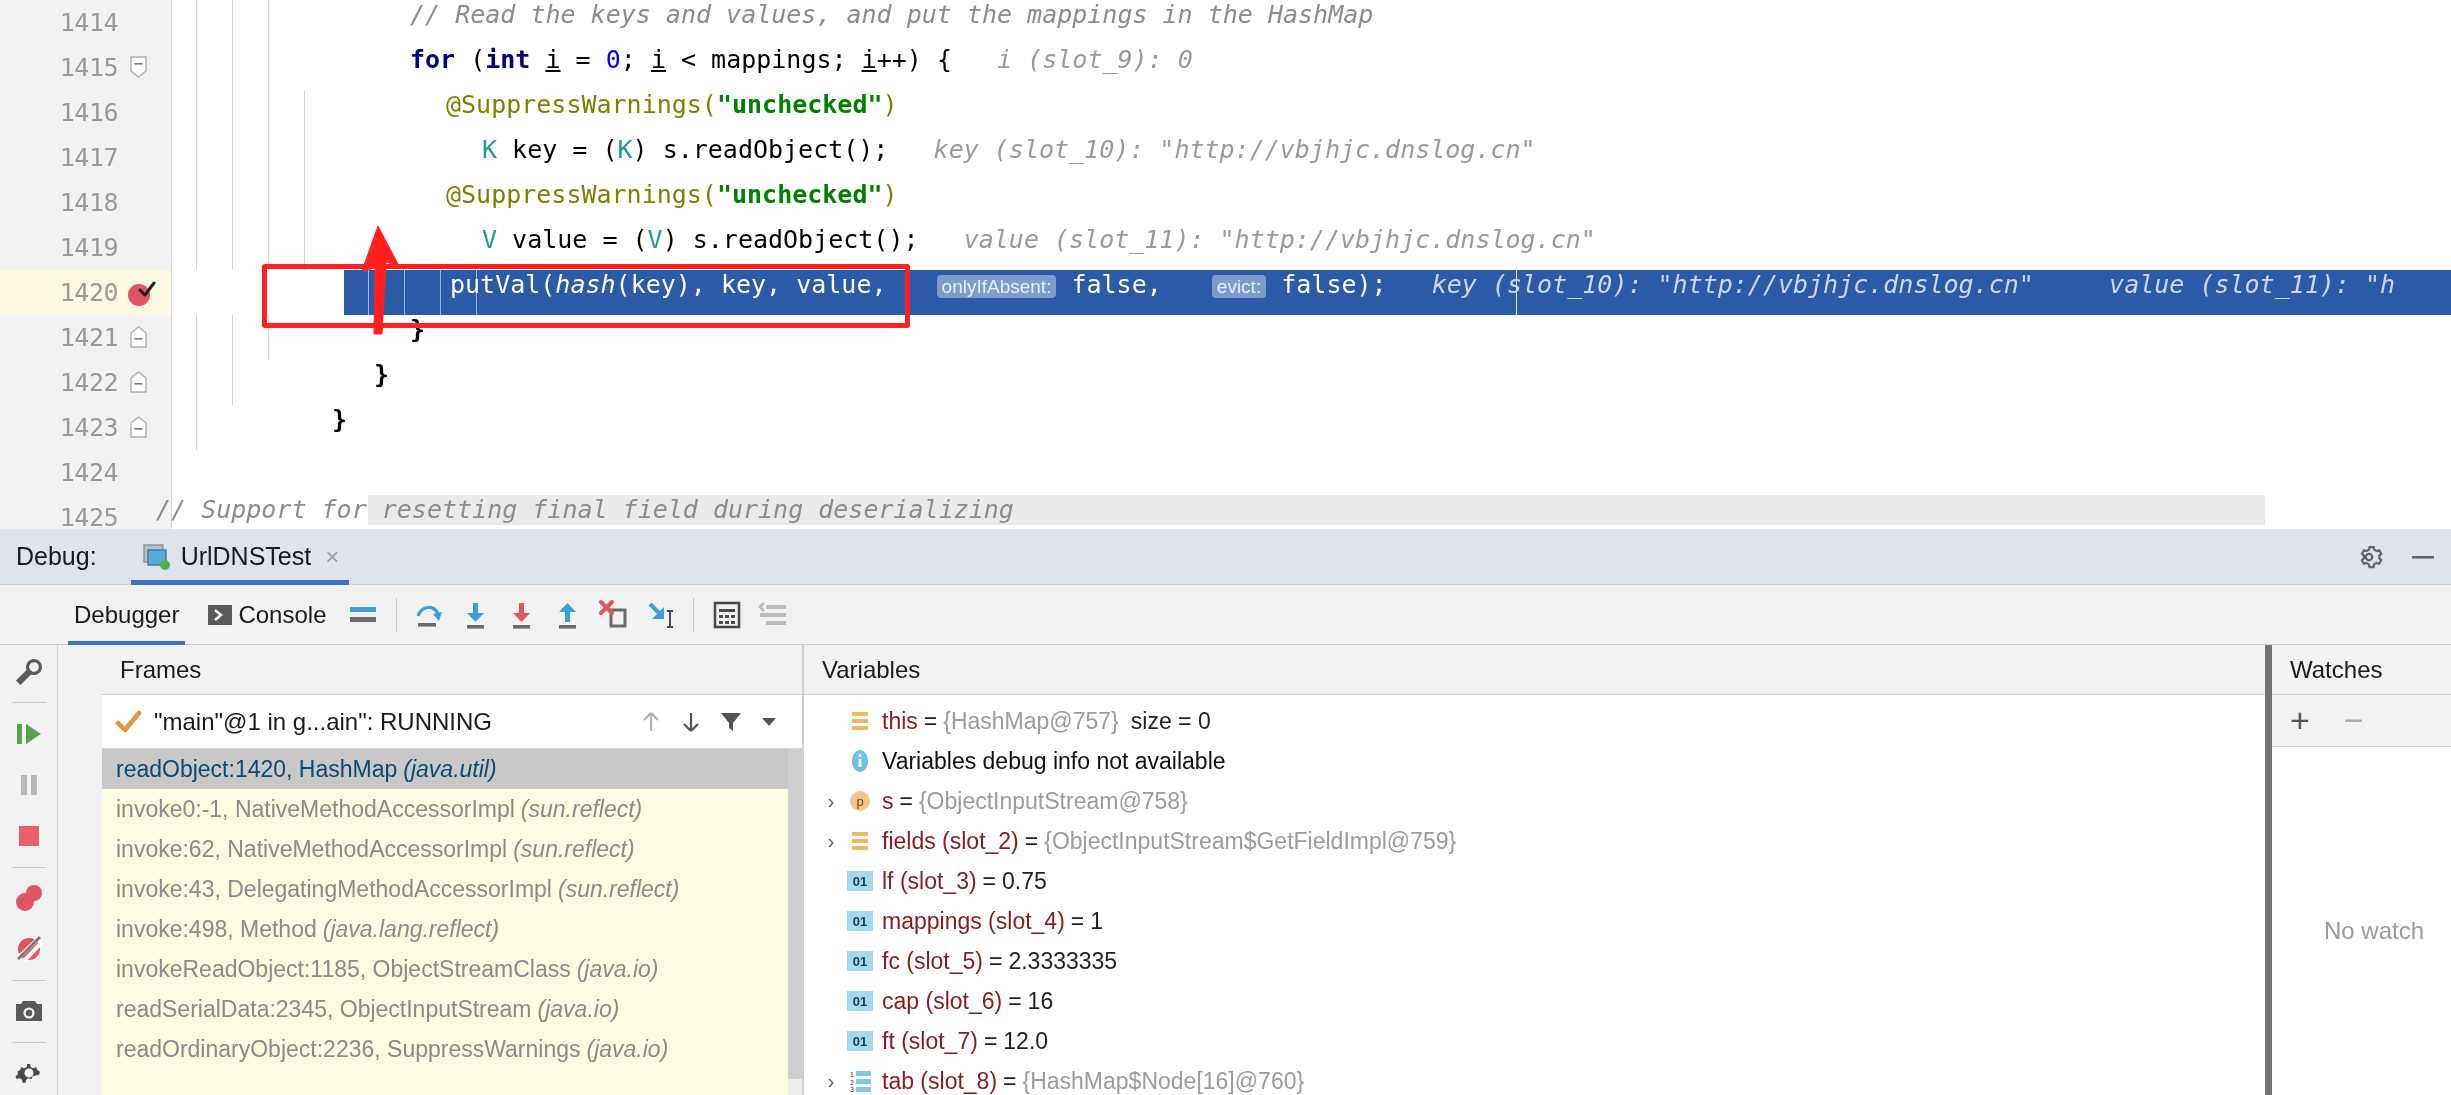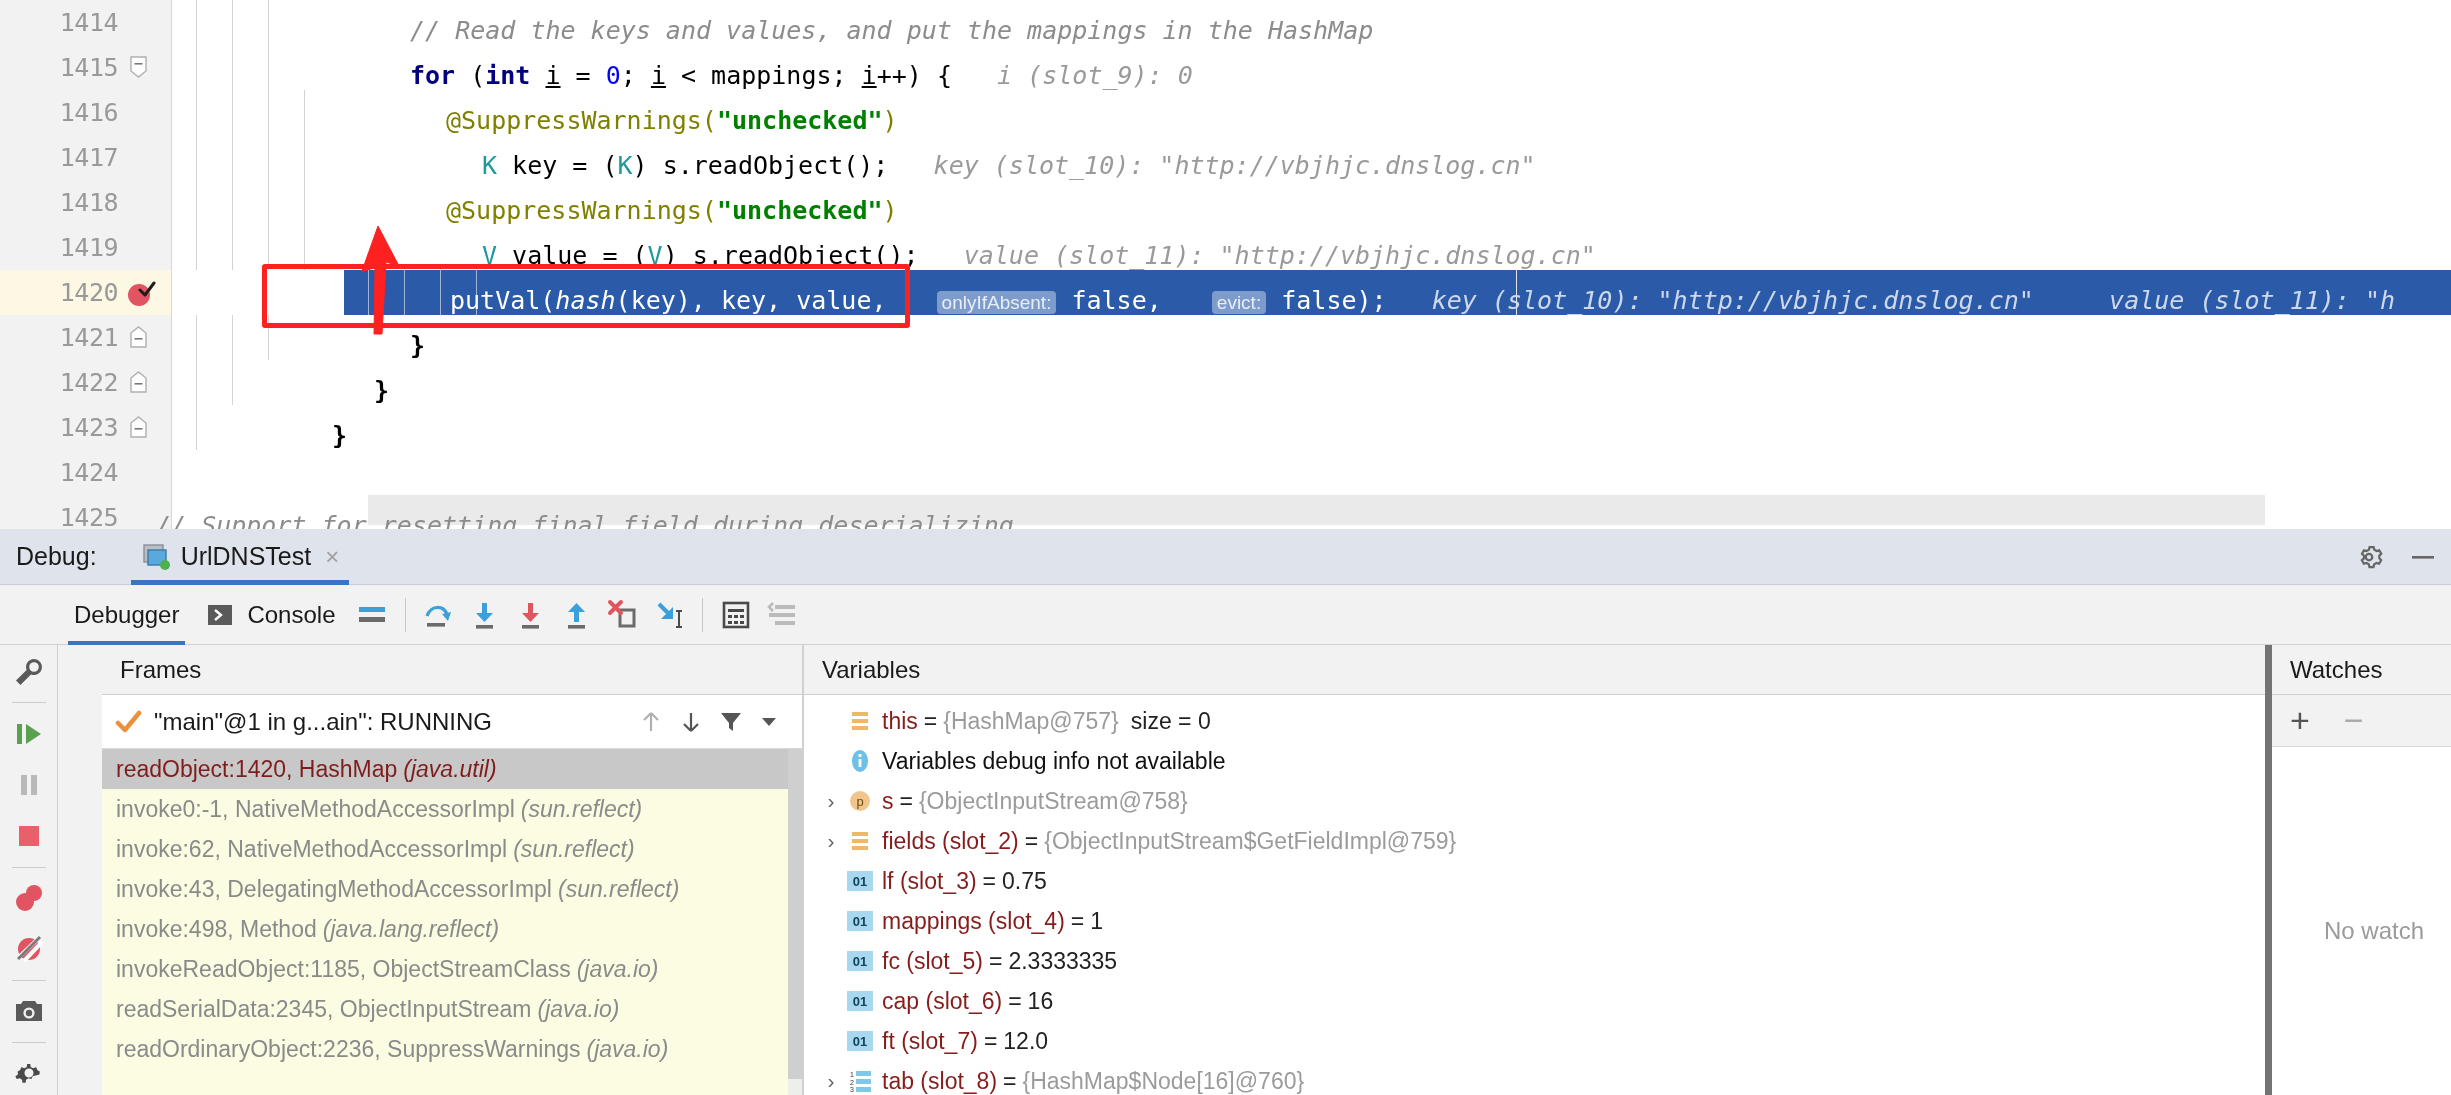--- a/index.html
+++ b/index.html
@@ -54,21 +54,21 @@
     width: 30px; height: 30px;
   }
   .codetext {
     flex: 1;
     position: relative;
     height: 45px;
     font-family: "DejaVu Sans Mono", monospace;
     font-size: 25px;
     color: #000000;
     display: flex;
-    align-items: flex-end;
+    align-items: flex-start;
     padding-left: 0px;
   }
   .indentguides { position: absolute; left: 0; top: 0; height: 45px; width: 100%; pointer-events: none; }
   .ig { position: absolute; top: 0; width: 1px; height: 45px; background: #d3d3d3; }
 
   .kw   { color: #000080; font-weight: bold; }
   .str  { color: #008000; font-weight: bold; }
   .num  { color: #0000ff; }
   .cmt  { color: #8c8c8c; font-style: italic; }
   .ann  { color: #808000; }
@@ -199,21 +199,21 @@
   }
   #thread-label { font-size: 24px; color: #1a1a1a; margin-left: 12px; }
   .thread-tools { margin-left: auto; display: flex; align-items: center; gap: 14px; padding-right: 10px; }
   #frames-list { flex: 1; background: #fcfce2; overflow: hidden; position: relative; }
   .frame-row {
     height: 40px; display: flex; align-items: center;
     padding-left: 14px;
     font-size: 23px; color: #8a8a8a;
     white-space: nowrap;
   }
-  .frame-row.selected { background: #c8c8c8; color: #7f1d1d; font-weight: normal; }
+  .frame-row.selected { background: #c8c8c8; color: #0c4a6e; font-weight: normal; }
   .frame-row .pkg { font-style: italic; margin-left: 6px; }
   .frames-scrollbar {
     position: absolute; right: 0; top: 0; width: 14px; height: 100%;
     background: #eeeeec;
   }
   .frames-thumb { position: absolute; right: 0; top: 0; width: 14px; height: 330px; background: #cfcfcf; }
 
   
   #vars-pane { flex: 1; }
   #vars-list { flex: 1; background: #ffffff; overflow: hidden; position: relative; padding-top: 6px; }
@@ -523,21 +523,21 @@
         <path d="M19.4 13l.1-1 .1-1-2-1.3.1-.3-.6-1.5-.3.1-1.9.7-1.7-1-.3-2.1h-2.2l-.3 2.1-1.7 1-1.9-.7-.3-.1-.6 1.5.1.3-2 1.3.1 1 .1 1-1.8 1.3.9 1.9 2.1-.5 1.7 1 .3 2.1h2.2l.3-2.1 1.7-1 2.1.5.9-1.9zM12 15.2A3.2 3.2 0 1115.2 12 3.2 3.2 0 0112 15.2z"></path>
       </svg>
     </span>
   </div>
 
   <div id="debug-toolbar">
     <div class="tbtab">
       <span>Debugger</span>
       <span class="tabunderline"></span>
     </div>
-    <div class="tbtab" style="display:flex;gap:14px;">
+    <div class="tbtab" style="display:flex;gap:5px;">
       <svg width="26" height="26" viewBox="0 0 26 26">
         <rect x="1" y="3" width="24" height="20" fill="#5a5a5a"></rect>
         <path d="M8 8 L14 13 L8 18" stroke="#ffffff" stroke-width="2.4" fill="none"></path>
       </svg>
       <span>Console</span>
     </div>
     <span class="tb-icon">
       <svg width="34" height="34" viewBox="0 0 34 34">
         <rect x="4" y="9" width="26" height="5" fill="#3b9fdc"></rect>
         <rect x="4" y="19" width="26" height="5" fill="#6b6b6b"></rect>

